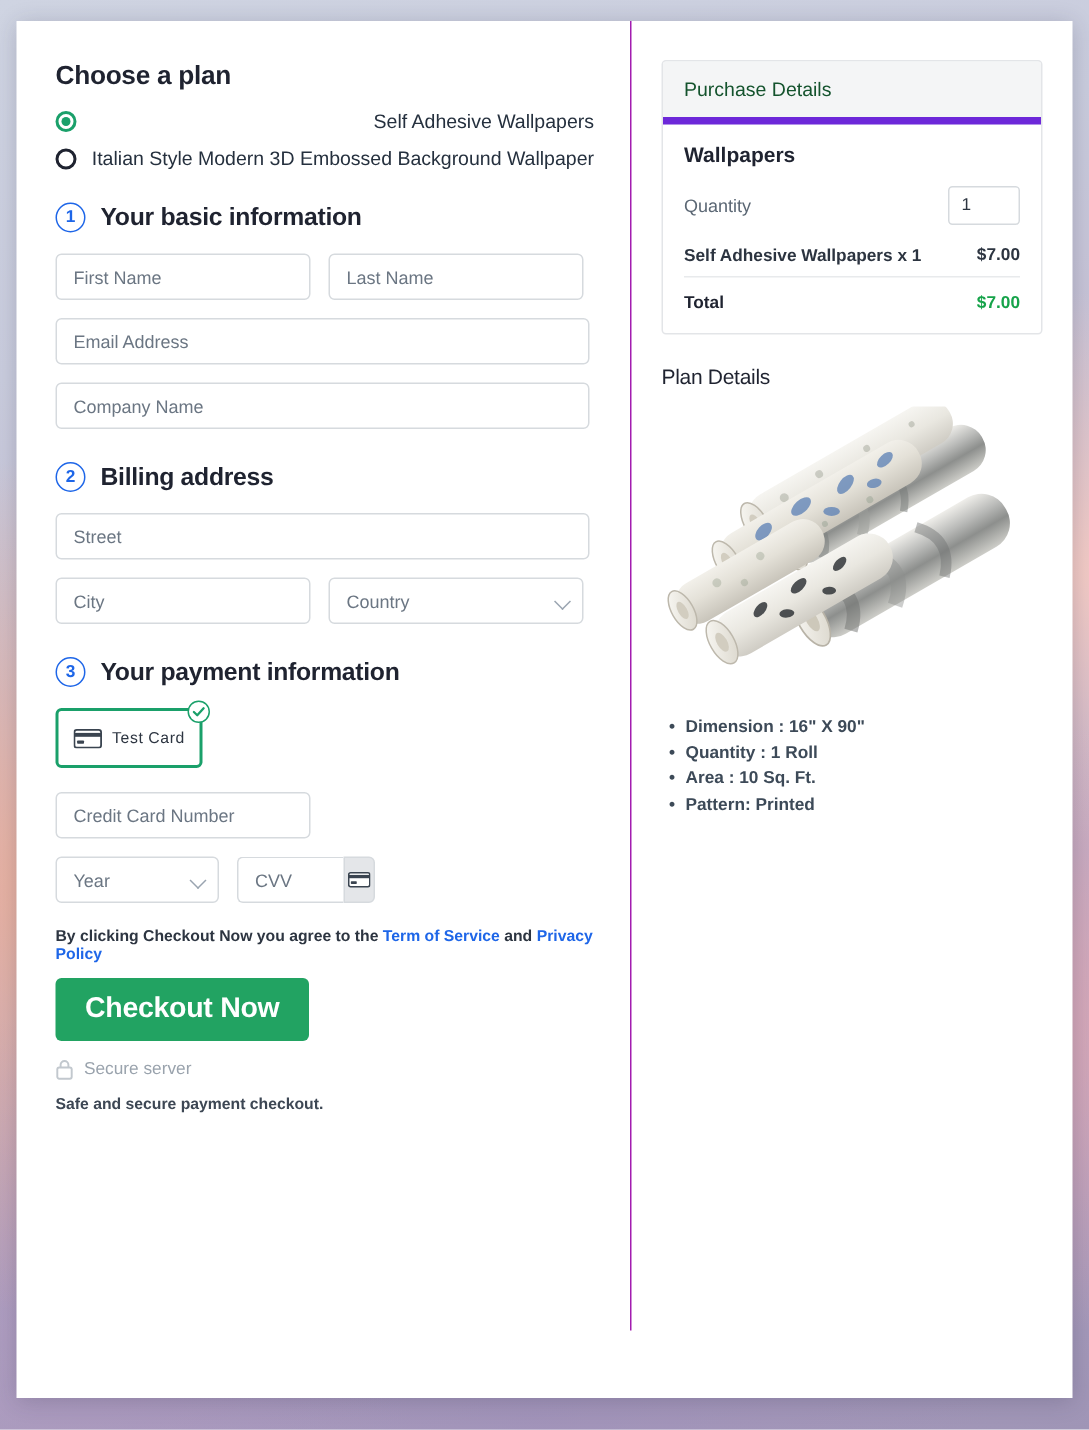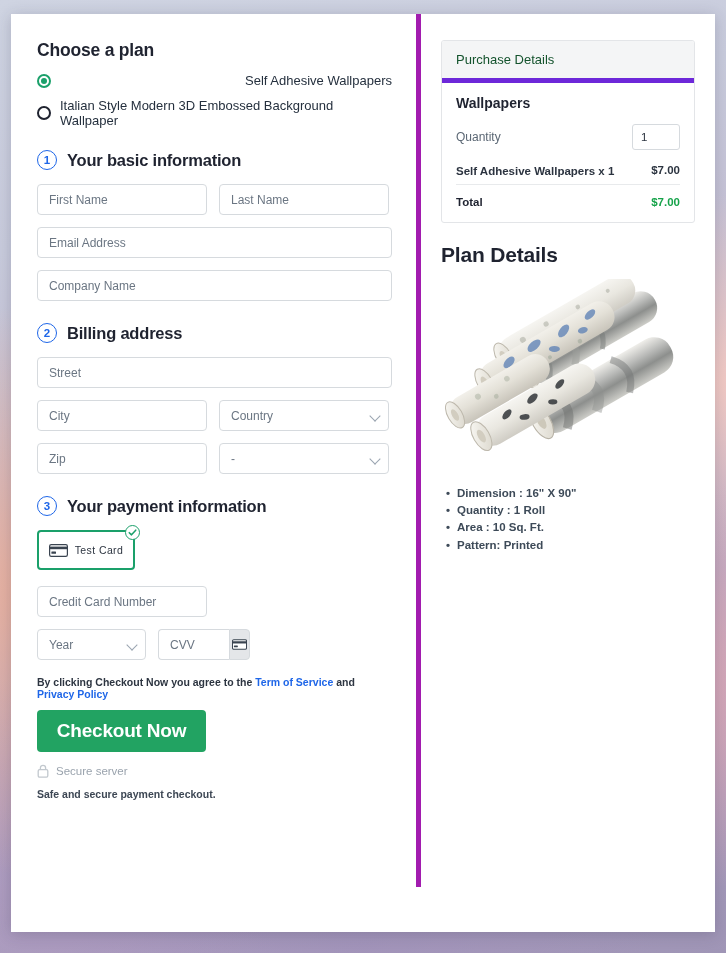--- a/index.html
+++ b/index.html
@@ -35,21 +35,21 @@
     display: flex;
     align-items: center;
     justify-content: center;
     font-size: 14.5px;
     letter-spacing: .1px;
   }
   .body-wrap { display: flex; height: calc(100% - 45px); }
   .col-left {
     width: 410px;
     padding: 26px 24px 0 26px;
-    border-right: 5px solid #a21caf;
+    border-right: 1px solid #a21caf;
   }
   .col-right {
     flex: 1;
     padding: 26px 20px 0 20px;
   }
 
   
   h2.sec-title {
     margin: 0 0 12px 0;
     font-size: 17.5px;
@@ -223,21 +223,21 @@
   .total-row {
     display: flex; justify-content: space-between;
     padding-top: 11px;
     font-size: 11.5px; font-weight: 700;
   }
   .total-row .t-lbl { color: #1f2330; }
   .total-row .t-val { color: #16a34a; }
 
   h3.plan-details-title {
     margin: 20px 0 10px 0;
-    font-size: 21px; font-weight: 700; color: #1f2330;
+    font-size: 14px; font-weight: 400; color: #1f2330;
     letter-spacing: -.2px;
   }
   .plan-img {
     width: 100%; height: 200px;
     display: flex; align-items: center; justify-content: center;
   }
   .bullets {
     margin: 8px 0 0 0; padding: 0 0 0 16px;
     list-style: none;
   }
@@ -294,27 +294,20 @@
         <span class="step-title">Billing address</span>
       </div>
 
       <div class="field-row">
         <input class="fld full" placeholder="Street" style="">
       </div>
       <div class="field-row">
         <input class="fld half" placeholder="City" style="">
         <span class="sel-wrap">
           <input class="fld" placeholder="Country" style="">
-          <span class="chev"></span>
-        </span>
-      </div>
-      <div class="field-row">
-        <input class="fld half" placeholder="Zip" style="">
-        <span class="sel-wrap">
-          <input class="fld" placeholder="-" style="">
           <span class="chev"></span>
         </span>
       </div>
 
       
       <div class="step-head">
         <span class="step-num">3</span>
         <span class="step-title">Your payment information</span>
       </div>
 

